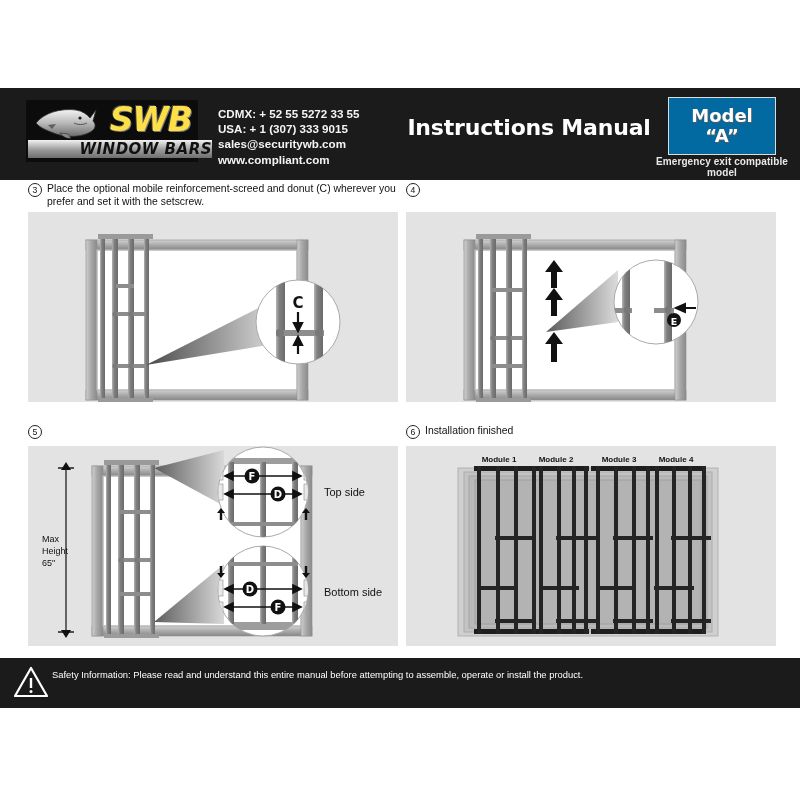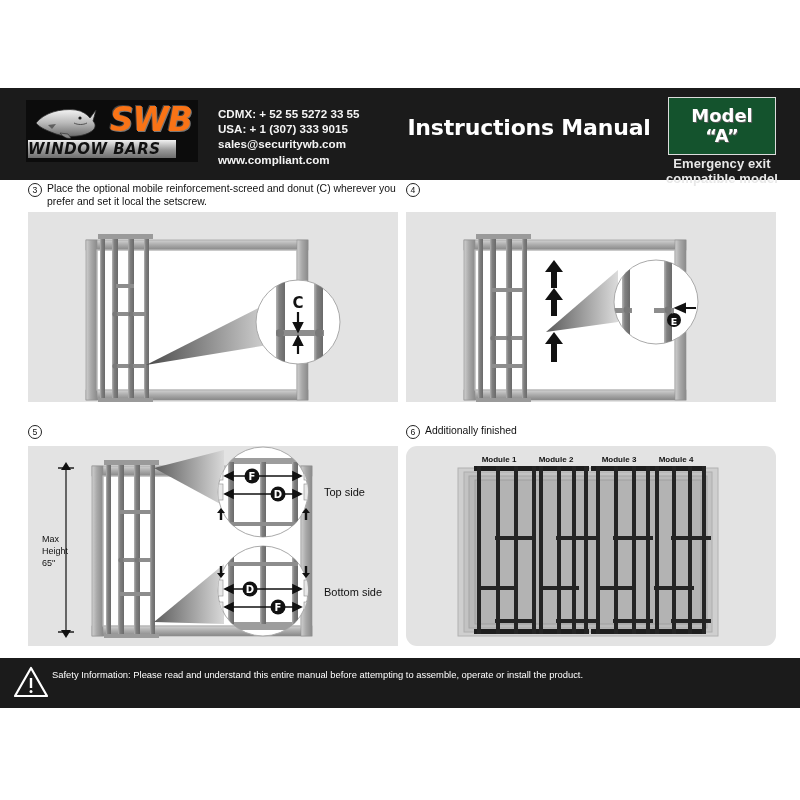--- a/index.html
+++ b/index.html
@@ -18,66 +18,66 @@
     background:#1b1b1b;
   }
   .logo-box{
     position:absolute;left:26px;top:12px;width:172px;height:62px;
     background:#0c0c0c;
   }
   .logo-top{position:absolute;left:0;top:2px;width:172px;height:38px;}
   .logo-swb{
     position:absolute;right:6px;top:-2px;
     font-family:"DejaVu Sans", sans-serif;
-    font-weight:bold;font-style:italic;font-size:33px;color:#f97316;
+    font-weight:bold;font-style:italic;font-size:33px;color:#fde047;
     letter-spacing:-1px;line-height:40px;
     text-shadow:1px 1px 0 #777,-1px -1px 0 #444;
   }
   .shark{
     position:absolute;left:4px;top:2px;width:74px;height:36px;
   }
   .logo-bar{
     position:absolute;left:2px;bottom:4px;width:148px;height:18px;
     background:linear-gradient(180deg,#f2f2f2 0%,#9a9a9a 55%,#6e6e6e 100%);
-    display:flex;align-items:center;justify-content:flex-start;
+    display:flex;align-items:center;justify-content:flex-end;padding-left:36px;
   }
   .logo-bar span{
     font-family:"DejaVu Sans", sans-serif;
     font-weight:bold;font-style:italic;font-size:15px;color:#111;
     letter-spacing:0.5px;white-space:nowrap;
   }
   .contact{
     position:absolute;left:218px;top:18px;
     color:#f4f4f4;font-size:11.6px;line-height:15.2px;
     font-family:"Liberation Sans", sans-serif;font-weight:600;
   }
   .contact div{white-space:nowrap;}
   .manual-title{
     position:absolute;left:404px;top:27px;width:250px;text-align:center;
     color:#ffffff;font-size:22px;font-weight:bold;
     font-family:"DejaVu Sans", sans-serif;letter-spacing:-0.2px;
   }
   .model-box{
     position:absolute;left:668px;top:9px;width:106px;height:56px;
-    border:1.5px solid #dcdcdc;background:#14532d;
+    border:1.5px solid #dcdcdc;background:#0369a1;
     display:flex;flex-direction:column;align-items:center;justify-content:center;
   }
   .model-box .m1{
     color:#fff;font-size:18px;font-weight:bold;line-height:20px;
     font-family:"DejaVu Sans", sans-serif;
     text-shadow:1px 1px 0 #5a5a5a;
   }
   .model-box .m2{
     color:#fff;font-size:18px;font-weight:bold;line-height:20px;
     font-family:"DejaVu Sans", sans-serif;
     text-shadow:1px 1px 0 #5a5a5a;
   }
   .model-sub{
     position:absolute;left:648px;top:68px;width:148px;text-align:center;
-    color:#e8e8e8;font-size:13px;font-weight:bold;letter-spacing:0.1px;
+    color:#e8e8e8;font-size:10px;font-weight:bold;letter-spacing:0.1px;
   }
 
   
   .steps{position:absolute;left:0;top:180px;width:800px;height:478px;}
   .step{position:absolute;}
   .step-head{
     display:flex;align-items:flex-start;gap:5px;
     font-size:10.4px;color:#111;line-height:13.4px;
     font-family:"Liberation Sans", sans-serif;
   }
@@ -93,21 +93,21 @@
   }
 
   
   #step3{left:28px;top:2px;width:374px;}
   #step3 .panel{left:0;top:30px;width:370px;height:190px;}
   #step4{left:406px;top:2px;width:374px;}
   #step4 .panel{left:0;top:30px;width:370px;height:190px;}
   #step5{left:28px;top:244px;width:374px;}
   #step5 .panel{left:0;top:22px;width:370px;height:200px;}
   #step6{left:406px;top:244px;width:374px;}
-  #step6 .panel{left:0;top:22px;width:370px;height:200px;border-radius:11px;}
+  #step6 .panel{left:0;top:22px;width:370px;height:200px;}
 
   svg{display:block;}
 
   
   .footer{
     position:absolute;left:0;top:658px;width:800px;height:50px;
     background:#1b1b1b;
   }
   .warn-tri{position:absolute;left:14px;top:8px;}
   .footer-txt{
@@ -161,21 +161,21 @@
       <div class="m2">“A”</div>
     </div>
     <div class="model-sub">Emergency exit  compatible model</div>
   </div>
 
   <div class="steps">
 
     <div class="step" id="step3">
       <div class="step-head">
         <span class="circ-num">3</span>
-        <span class="step-text">Place the optional mobile reinforcement-screed and donut (C) wherever you prefer and set it local the setscrew.</span>
+        <span class="step-text">Place the optional mobile reinforcement-screed and donut (C) wherever you prefer and set it with the setscrew.</span>
       </div>
       <div class="panel">
         <svg width="370" height="190" viewBox="0 0 370 190">
           <defs>
             <linearGradient id="frmV" x1="0" y1="0" x2="1" y2="0">
               <stop offset="0" stop-color="#cfcfcf"></stop>
                 <stop offset="0.45" stop-color="#a9a9a9"></stop>
               <stop offset="1" stop-color="#8a8a8a"></stop>
             </linearGradient>
             <linearGradient id="frmH" x1="0" y1="0" x2="0" y2="1">
@@ -466,21 +466,21 @@
             <text x="250" y="165" font-size="10" font-weight="bold" text-anchor="middle" fill="#fff" font-family="DejaVu Sans, sans-serif">F</text>
           </g>
           <text x="296" y="150" font-size="11" font-family="Liberation Sans, sans-serif" fill="#111">Bottom side</text>
         </svg>
       </div>
     </div>
 
     <div class="step" id="step6">
       <div class="step-head">
         <span class="circ-num">6</span>
-        <span class="step-text">Additionally finished</span>
+        <span class="step-text">Installation finished</span>
       </div>
       <div class="panel">
         <svg width="370" height="200" viewBox="0 0 370 200">
           <defs>
             <linearGradient id="f6" x1="0" y1="0" x2="0" y2="1">
               <stop offset="0" stop-color="#d6d6d6"></stop>
                 <stop offset="1" stop-color="#9d9d9d"></stop>
             </linearGradient>
           </defs>
 

